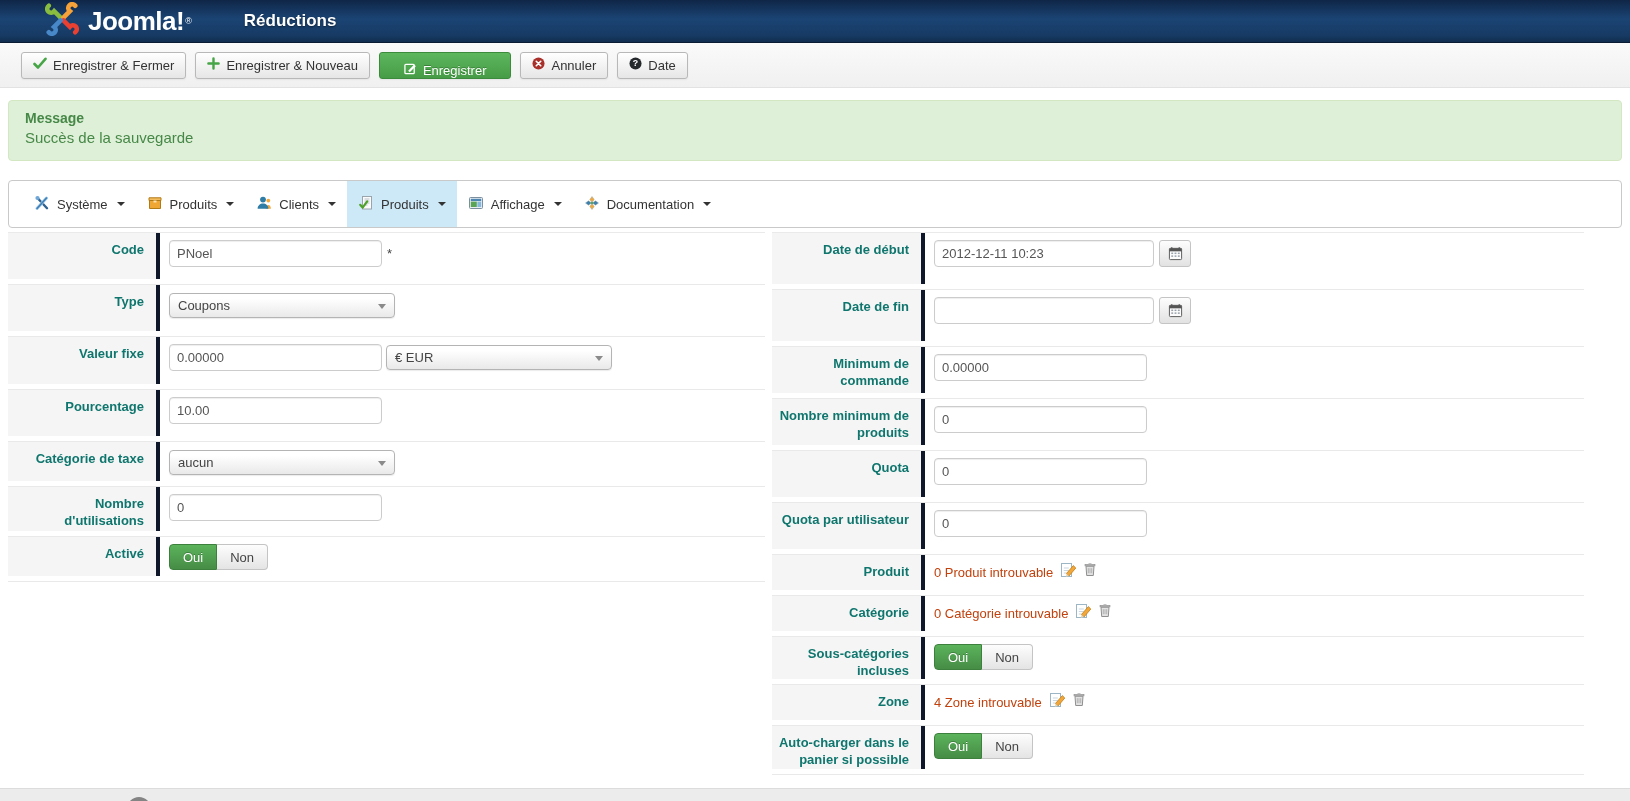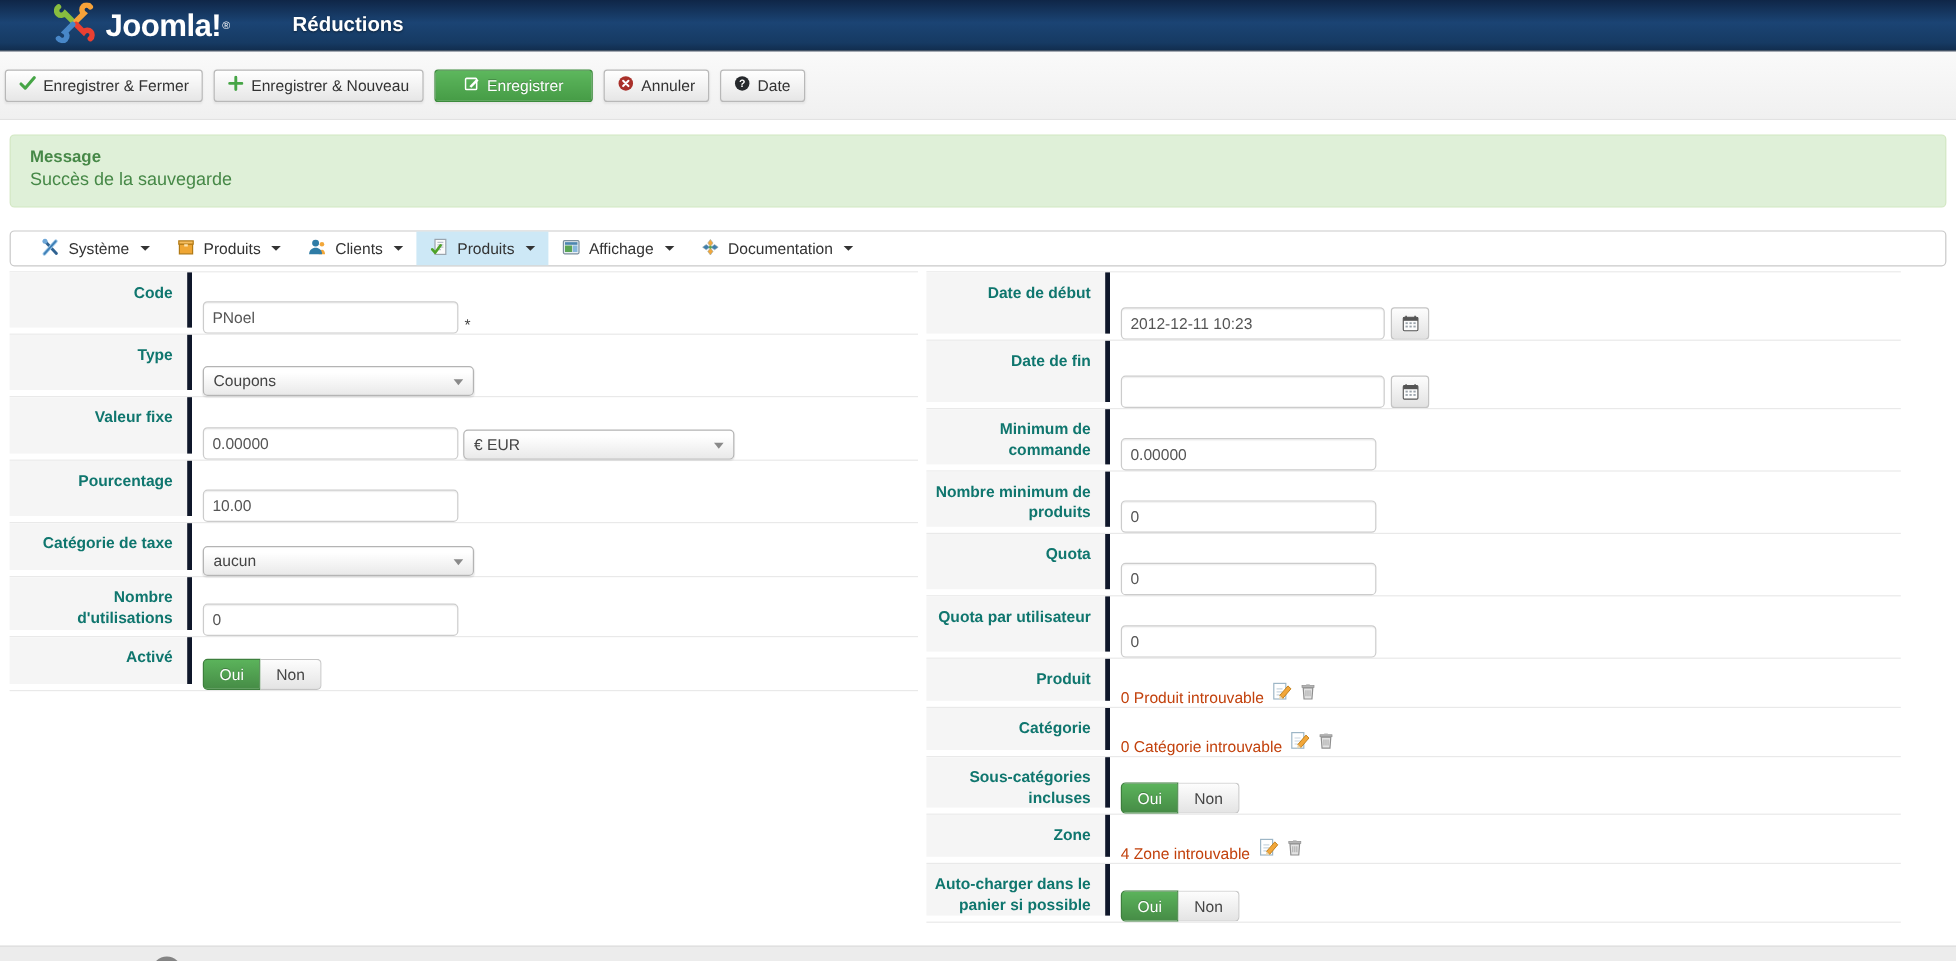--- a/index.html
+++ b/index.html
@@ -15,50 +15,51 @@
     background: linear-gradient(to bottom, #0f2647 0%, #1b4474 45%, #163a63 85%, #112d4e 100%);
     border-bottom: 1px solid #0a1c33;
   }
   .logo { display:flex; align-items:center; }
   .logo-word { color:#fff; font-size:26px; font-weight:bold; letter-spacing:-0.5px; margin-left:9px; }
   .logo-reg { color:#fff; font-size:9px; vertical-align: super; margin-left:1px; }
   .page-title { color:#fff; font-size:17px; font-weight:bold; margin-left:52px; text-shadow:0 1px 2px rgba(0,0,0,.5); }
 
   
   .toolbar {
-    height: 57px; background: linear-gradient(#fafafa, #f0f0f0);
+    height: 45px; background: linear-gradient(#fafafa, #f0f0f0);
     border-bottom: 1px solid #e2e2e2;
-    display: flex; align-items: center; padding-left: 4px;
+    display: flex; align-items: center; padding-left: 21px;
   }
   .btn {
     display: inline-flex; align-items: center; gap: 6px;
     height: 27px; padding: 0 11px; margin-right: 9px;
     background: linear-gradient(#ffffff, #e6e6e6);
     border: 1px solid #b8b8b8; border-radius: 3px;
     font-size: 13px; color: #333; cursor: pointer;
     box-shadow: 0 1px 2px rgba(0,0,0,.06);
   }
   .btn-green {
     background: linear-gradient(#5db75d, #469c46);
     border-color: #3c8b3c; color: #fff; padding: 0 24px;
     text-shadow: 0 -1px 0 rgba(0,0,0,.25);
+    align-items: flex-end;
   }
 
   
   .alert-success {
     margin: 12px 8px 0; padding: 9px 16px 14px;
     background: #dff0d8; border: 1px solid #d2e7c2; border-radius: 4px;
     color: #468847; min-height: 56px;
   }
   .alert-title { font-size: 14px; font-weight: bold; margin-bottom: 3px; }
   .alert-body { font-size: 15px; }
 
   
   .menubar {
-    margin: 19px 8px 0; height: 30px; background: #fff;
+    margin: 19px 8px 0; height: 48px; background: #fff;
     border: 1px solid #c9c9c9; border-radius: 4px;
     display: flex; align-items: stretch; padding-left: 14px;
   }
   .menu-item {
     display: flex; align-items: center; gap: 7px; padding: 0 11px;
     font-size: 13px; color: #333; cursor: pointer;
   }
   .menu-item.active { background: #cde8f6; }
   .caret {
     width:0; height:0; border-top:4px solid #333;
@@ -72,21 +73,21 @@
   .panel-left  { width: 757px; }
   .panel-right { width: 812px; }
   .row { display: flex; border-bottom: 1px solid #e9e9e9; }
   .label-cell {
     flex: none; background: #f5f5f5; border-right: 4px solid #0f172a;
     text-align: right; padding: 8px 12px 0 6px; margin-bottom: 5px;
     font-size: 13px; font-weight: bold; color: #0f766e; line-height: 17px;
   }
   .panel-left  .label-cell { width: 152px; }
   .panel-right .label-cell { width: 153px; }
-  .field-cell { flex: 1; padding: 7px 0 0 9px; display: flex; align-items: flex-end; }
+  .field-cell { flex: 1; padding: 7px 0 0 9px; display: flex; align-items: flex-start; }
 
   .panel-left .row:nth-child(1), .panel-left .row:nth-child(2) { min-height: 52px; }
   .panel-left .row:nth-child(3) { min-height: 53px; }
   .panel-left .row:nth-child(4) { min-height: 52px; }
   .panel-left .row:nth-child(5) { min-height: 45px; }
   .panel-left .row:nth-child(6) { min-height: 50px; }
   .panel-left .row:nth-child(7) { min-height: 45px; }
   .panel-right .row:nth-child(1), .panel-right .row:nth-child(2) { min-height: 57px; }
   .panel-right .row:nth-child(3), .panel-right .row:nth-child(4),
   .panel-right .row:nth-child(5), .panel-right .row:nth-child(6) { min-height: 52px; }

